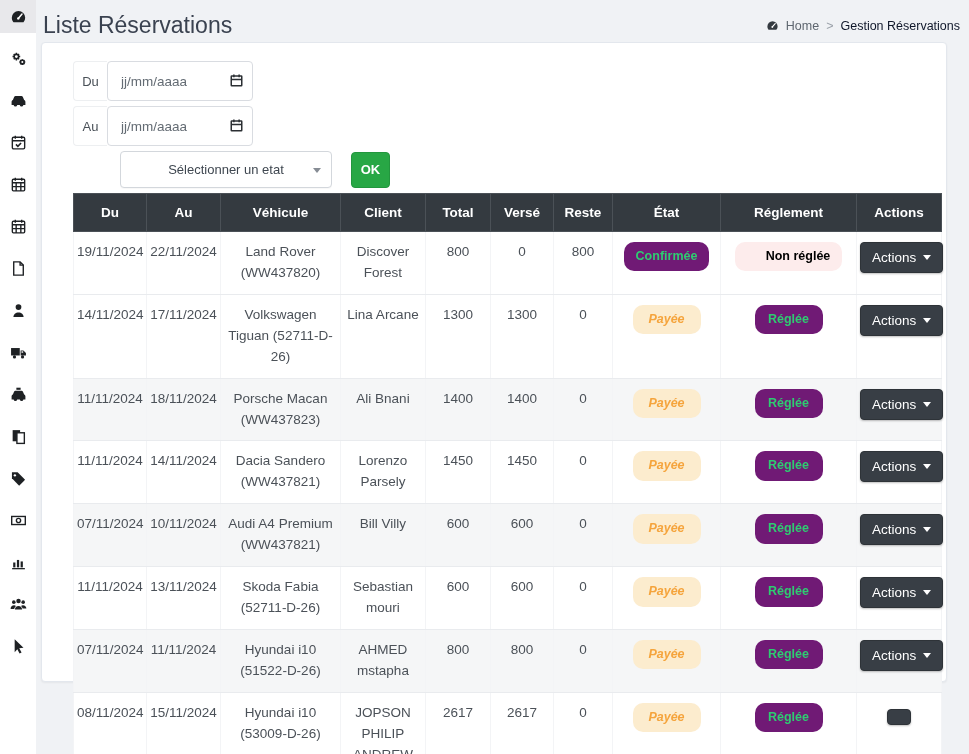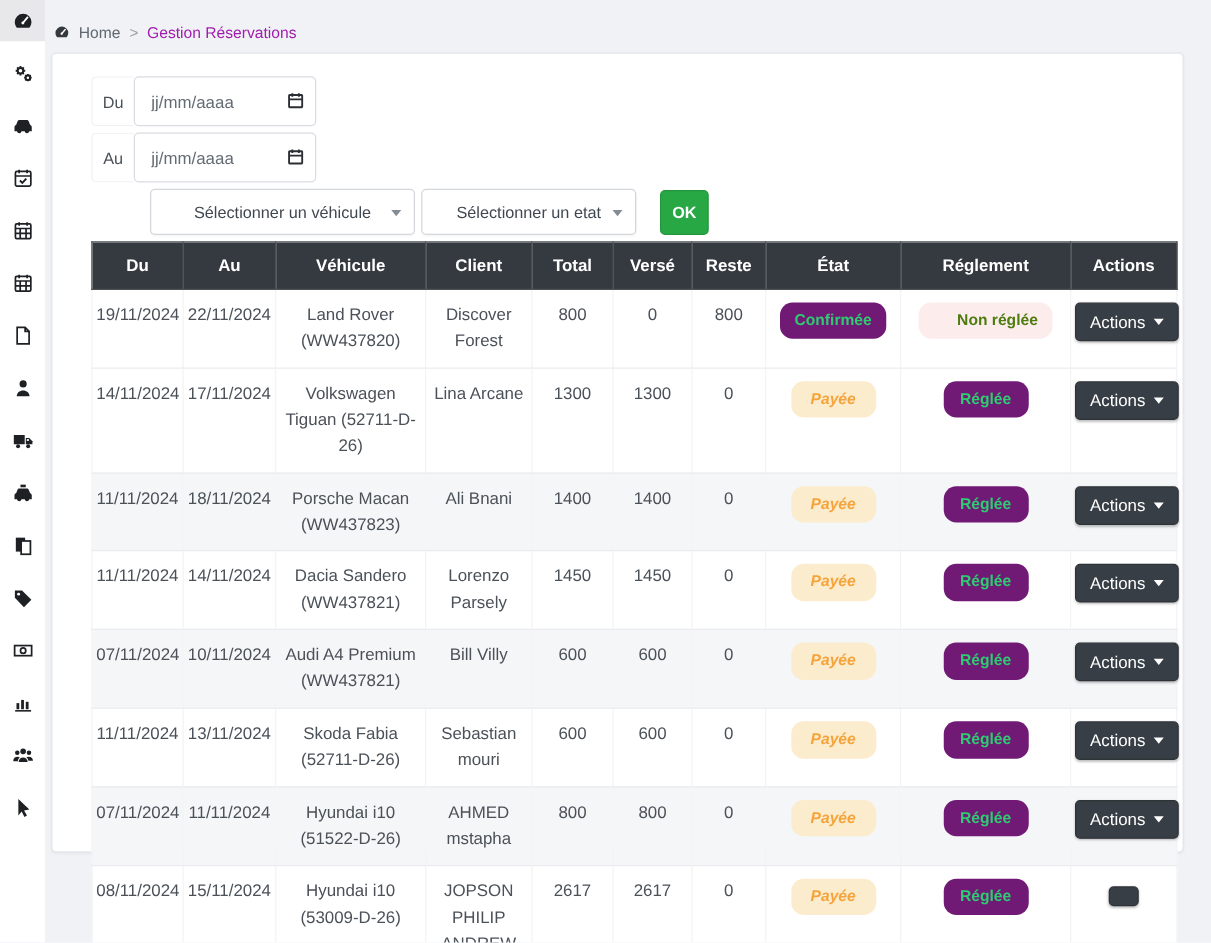--- a/index.html
+++ b/index.html
@@ -15,21 +15,21 @@
   .side-item svg { width:17px; height:17px; color:#1e2124; }
 
   
   .main { flex:1; height:100%; padding:0 11px 0 5px; }
   .page-header { display:flex; justify-content:space-between; align-items:center;
     padding:9px 0 0 2px; height:42px; }
   .page-title { font-size:23px; font-weight:400; color:#3a4250; }
   .breadcrumb { display:flex; align-items:center; gap:7px; font-size:12.5px; color:#5f6770; }
   .breadcrumb svg { width:13px; height:13px; color:#343a40; }
   .crumb-sep { color:#9aa1a9; }
-  .crumb-current { color:#a21caf; }
+  .crumb-current { color:#0f172a; }
 
   .toolbar { margin:4px 0 15px 16px; }
   .btn-new { background:#4a90c1; border:1px solid #4186b6; color:#fff; font-weight:bold;
     font-size:12px; padding:8px 14px; border-radius:4px; cursor:pointer;
     font-family:"Liberation Sans", sans-serif; }
 
   
   .card { background:#fff; border:1px solid #e3e7ed; border-radius:4px;
     box-shadow:0 1px 2px rgba(0,0,0,.05); margin-right:13px;
     padding:18px 4px 40px 31px; height:640px; }
@@ -70,21 +70,21 @@
     padding:10px 3px; border-left:1px solid #f3f4f6; border-right:1px solid #f3f4f6;
     border-top:1px solid #e9ebee; border-bottom:1px solid #e9ebee; line-height:1.55;
     background:#fff; }
   tbody tr.alt td { background:#f5f6f7; }
   td.nowrap { white-space:nowrap; }
 
   .badge { display:inline-block; min-width:68px; padding:5px 12px; border-radius:10px;
     font-size:12.5px; font-weight:bold; white-space:nowrap; }
   .b-green  { color:#2ecc71; background:#701a75; }
   .b-orange { color:#f5a43c; background:#fcecce;font-style:italic; }
-  .b-red    { color:#4d7c0f; background:#fdecec;padding-left:31px; }
+  .b-red    { color:#000000; background:#fdecec;padding-left:31px; }
 
   .btn-actions { background:#383e45; color:#fff; font-size:13.5px; padding:7px 11px;
     border-radius:4px; border:1px solid #2e3338; box-shadow:0 1px 2px rgba(0,0,0,.25);
     cursor:pointer; display:inline-flex; align-items:center; gap:7px;
     font-family:"Liberation Sans", sans-serif; }
   .btn-actions .caret { width:0; height:0; border-left:4px solid transparent;
     border-right:4px solid transparent; border-top:5px solid #fff; }
 </style>
 </head>
 <body>
@@ -232,20 +232,21 @@
           <svg viewBox="0 0 16 16" fill="currentColor">
             <path d="M4.4 1.2l8.3 7.9-4 .6 2.2 3.9-1.9 1-2.1-4-2.5 2.9z"></path>
           </svg>
         </span>
       </div>
     </div>
 
   <div class="main">
 
     <div class="page-header">
+      <div class="page-title">Liste Réservations</div>
       <div class="breadcrumb">
         <span id="crumb-ic" style="display: flex;">
             <svg viewBox="0 0 16 16">
               <path fill="currentColor" d="M8 2.8A6.3 6.3 0 0 0 1.7 9.1c0 1.6.6 3.1 1.6 4.2h9.4a6.28 6.28 0 0 0 1.6-4.2A6.3 6.3 0 0 0 8 2.8z"></path>
               <line x1="7.8" y1="9.8" x2="11.3" y2="5.6" stroke="#fff" stroke-width="1.4" stroke-linecap="round"></line>
               <circle cx="7.8" cy="9.8" r="1.1" fill="#fff"></circle>
             </svg>
           </span>
         <span>Home</span>
         <span class="crumb-sep">&gt;</span>
@@ -273,24 +274,20 @@
           <input type="text" placeholder="jj/mm/aaaa" style="">
           <span class="cal-btn" id="cal-ic-2"><svg viewBox="0 0 16 16" fill="none" stroke="#2b2f33" stroke-width="1.6">
                 <rect x="2.4" y="3.2" width="11.2" height="10.4" rx="0.5"></rect>
                 <path d="M5.2 1.6v3M10.8 1.6v3M2.4 6.9h11.2"></path>
               </svg></span>
         </div>
       </div>
 
       <div class="selects-row">
 
-          <div class="sel">
-            <span>Sélectionner un véhicule</span>
-            <span class="caret"></span>
-          </div>
           <div class="sel">
             <span>Sélectionner un etat</span>
             <span class="caret"></span>
           </div>
           <button class="btn-ok">OK</button>
       </div>
 
       <table>
         <colgroup>
           <col class="c-du">

